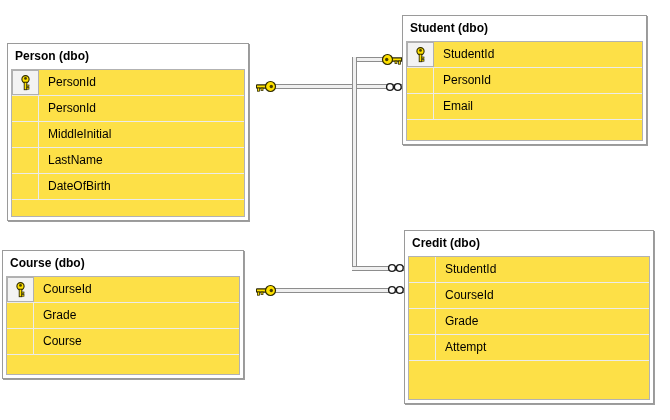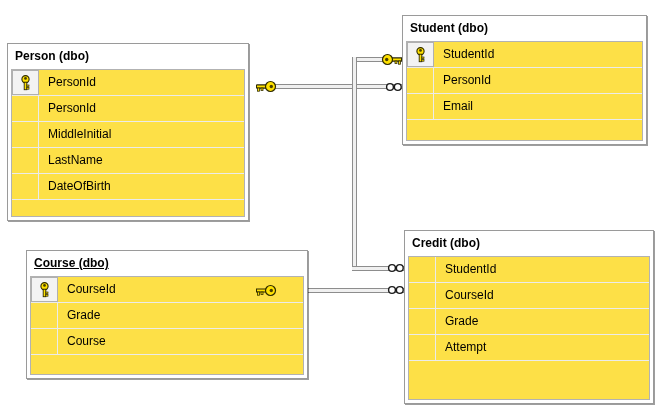--- a/index.html
+++ b/index.html
@@ -148,21 +148,21 @@
         <div class="db-row-selector"></div>
         <div class="db-col-name">PersonId</div>
       </div>
       <div class="db-row">
         <div class="db-row-selector"></div>
         <div class="db-col-name">Email</div>
       </div>
     </div>
   </div>
 
-  <div class="db-table" style="left:26px;top:250px;width:282px;height:129px;text-decoration:underline;">
+  <div class="db-table" style="left:2px;top:250px;width:242px;height:129px;">
     <div class="db-table-header">Course (dbo)</div>
     <div class="db-grid">
       <div class="db-row has-key">
         <div class="db-row-selector">
           <svg width="11" height="16" viewBox="0 0 11 16">
             <circle cx="5.5" cy="4.2" r="3.6" fill="#ffe100" stroke="#2e2a00" stroke-width="1.1"></circle>
             <circle cx="5.5" cy="3.4" r="1.4" fill="#4a4000"></circle>
             <rect x="4.2" y="7.2" width="2.6" height="7.5" fill="#ffe100" stroke="#2e2a00" stroke-width="0.9"></rect>
             <rect x="6.8" y="10" width="2.2" height="1.6" fill="#ffe100" stroke="#2e2a00" stroke-width="0.7"></rect>
             <rect x="6.8" y="12.6" width="2.2" height="1.6" fill="#ffe100" stroke="#2e2a00" stroke-width="0.7"></rect>

